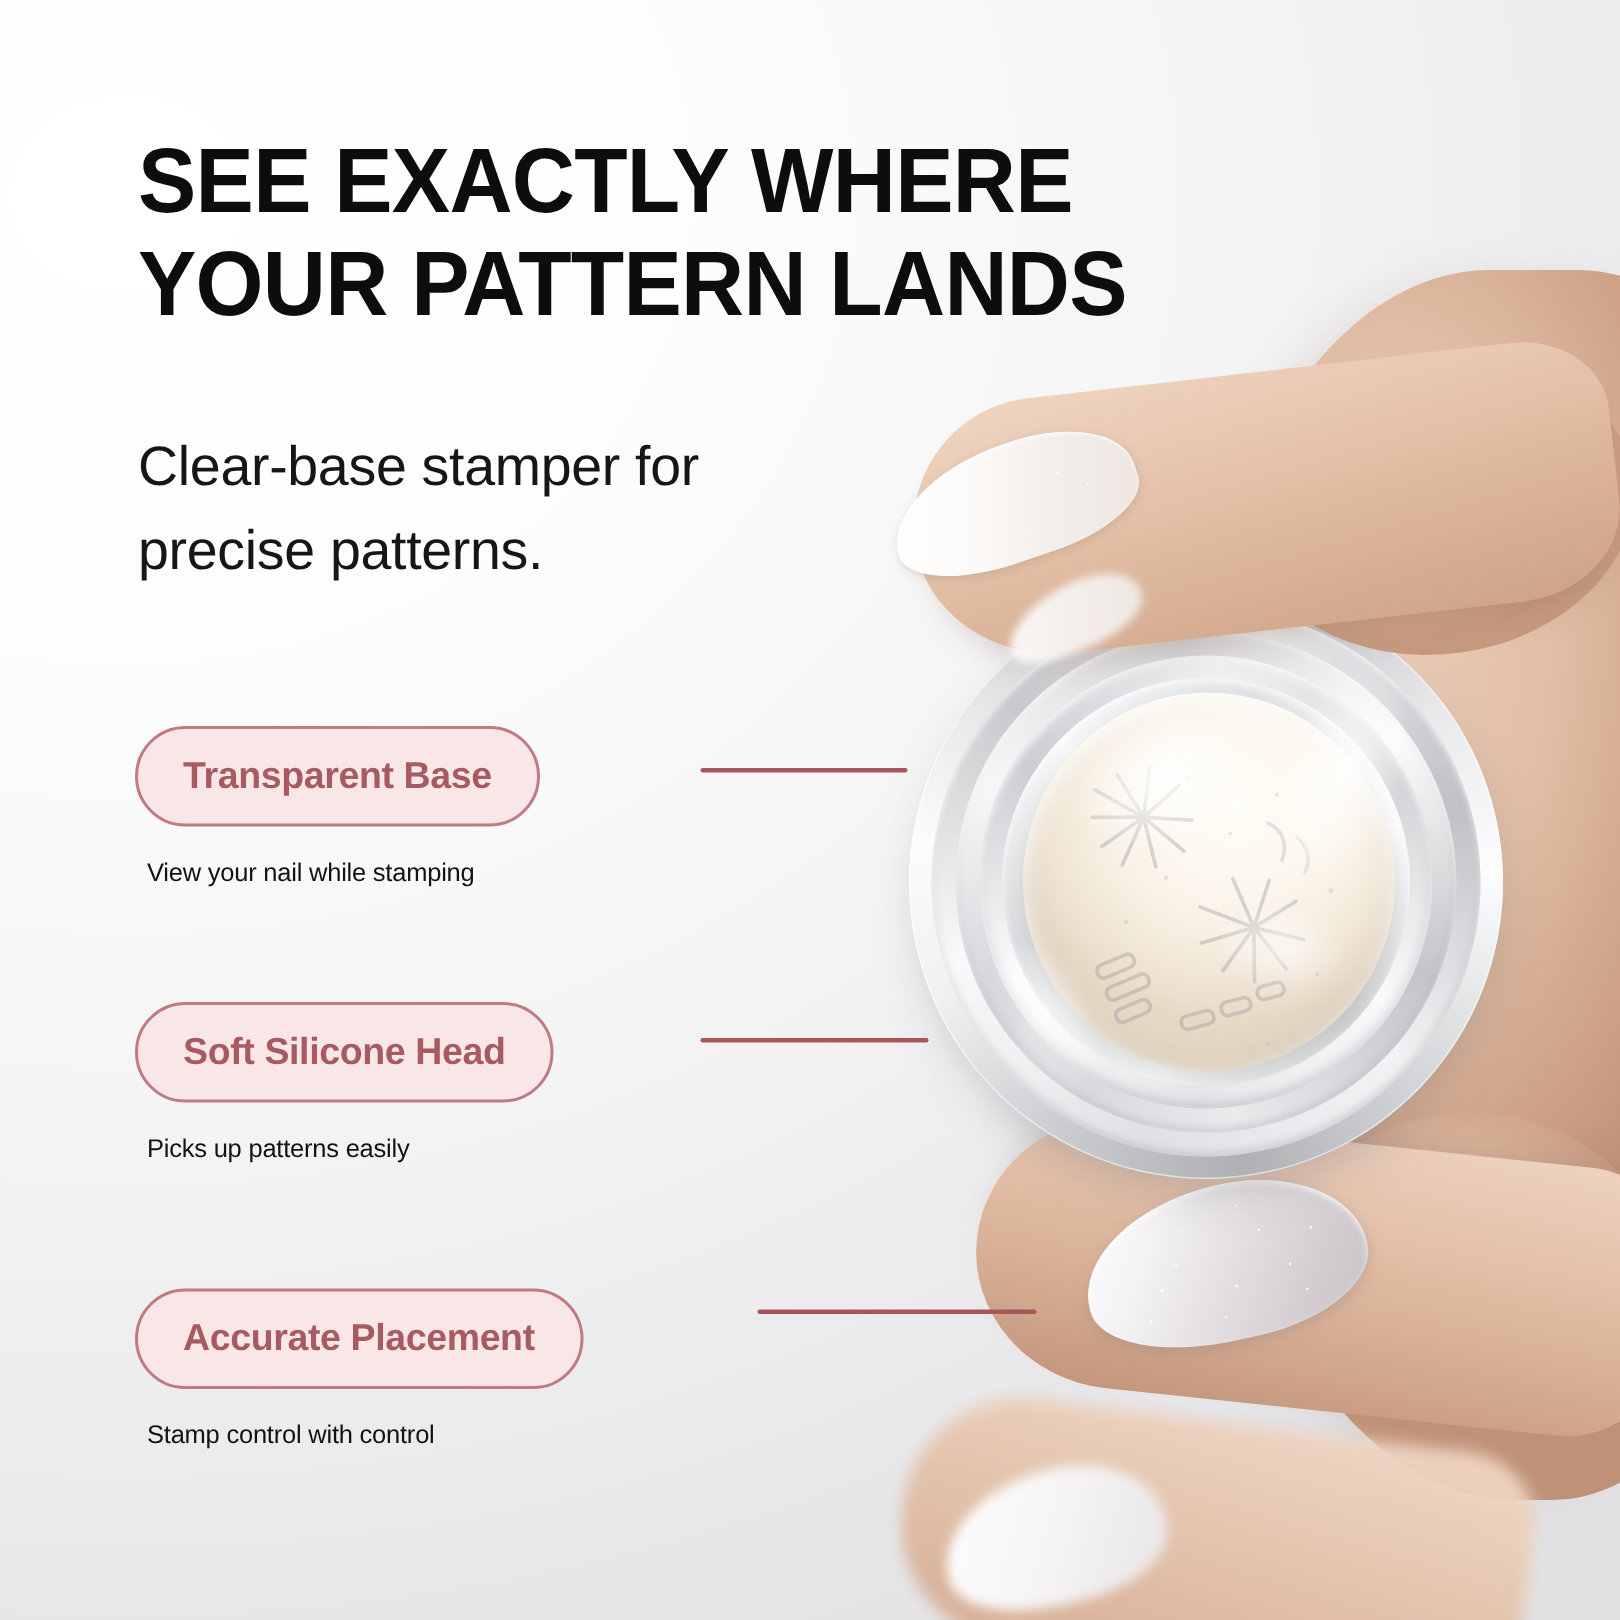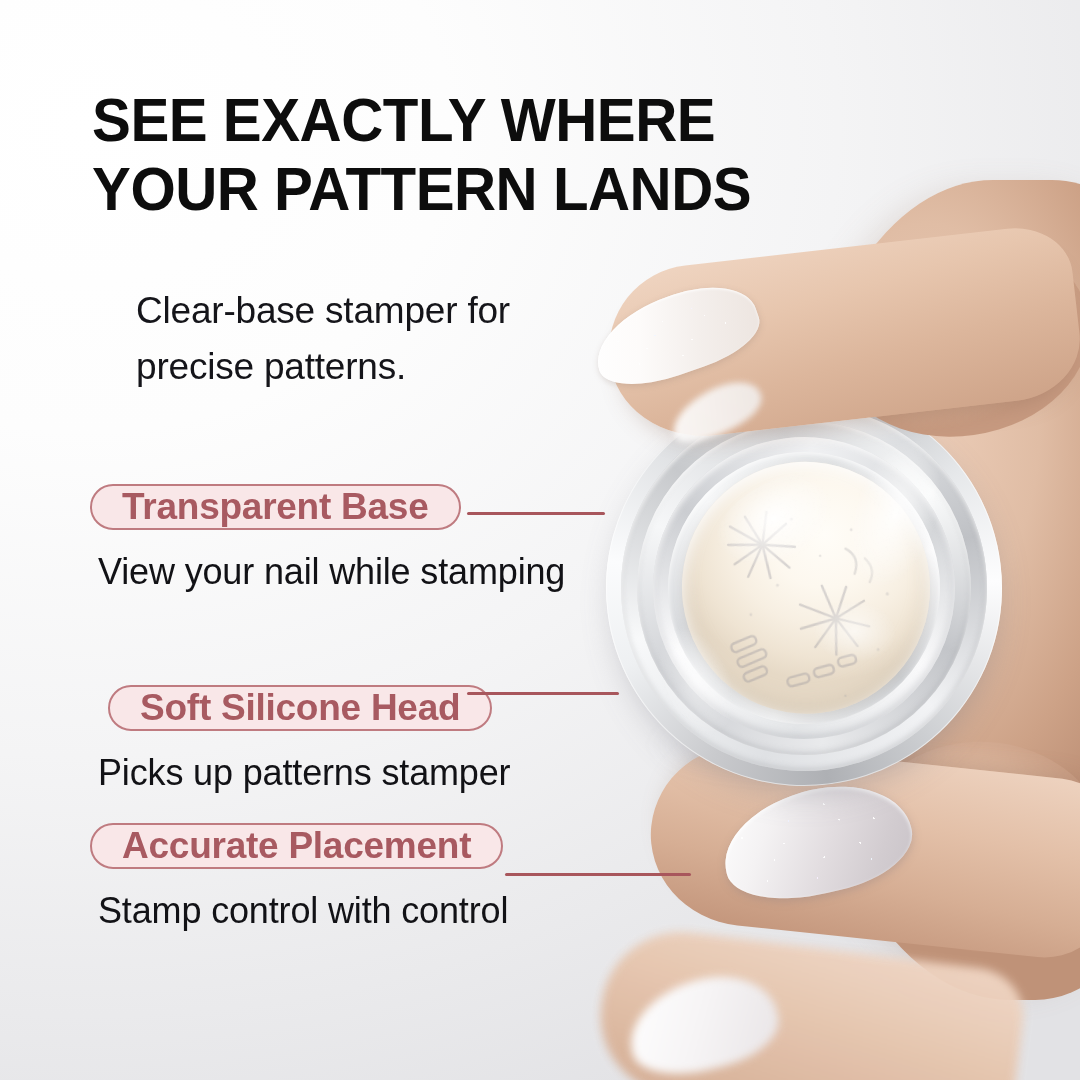--- a/index.html
+++ b/index.html
@@ -325,50 +325,49 @@
 
   #subhead {
     position:absolute;
     left:92px; top:283px;
     width:520px;
     font-size:37px;
     line-height:1.52;
     font-weight:400;
     color:#15151a;
     letter-spacing:-.2px;
-    margin-left:44px;
   }
   #subhead .l { display:block; }
 
   
   .feature { position:absolute; left:90px; }
   #feature-0 { top:484px; }
-  #feature-1 { top:685px;text-align:center; }
-  #feature-2 { top:823px; }
+  #feature-1 { top:668px; }
+  #feature-2 { top:859px; }
 
   .pill {
     display:inline-flex;
     align-items:center;
     justify-content:center;
-    height:46px;
+    height:67px;
     padding:0 30px;
     border:2px solid #bf7b80;
     border-radius:999px;
     background:#f9e7e8;
     color:#a85a61;
-    font-size:37px;
+    font-size:25px;
     font-weight:700;
     letter-spacing:-.25px;
     white-space:nowrap;
   }
 
   .caption {
     margin-top:21px;
     margin-left:8px;
-    font-size:36px;
+    font-size:17px;
     font-weight:400;
     color:#121216;
     letter-spacing:-.15px;
     white-space:nowrap;
   }
 
   
   .connector {
     position:absolute;
     height:3px;
@@ -492,21 +491,21 @@
   </p>
 
   <div class="feature" id="feature-0">
     <div class="pill">Transparent Base</div>
     <div class="caption">View your nail while stamping</div>
   </div>
   <div class="connector" id="connector-0"></div>
 
   <div class="feature" id="feature-1">
     <div class="pill">Soft Silicone Head</div>
-    <div class="caption">Picks up patterns stamper</div>
+    <div class="caption">Picks up patterns easily</div>
   </div>
   <div class="connector" id="connector-1"></div>
 
   <div class="feature" id="feature-2">
     <div class="pill">Accurate Placement</div>
     <div class="caption">Stamp control with control</div>
   </div>
   <div class="connector" id="connector-2"></div>
 
 </div>

